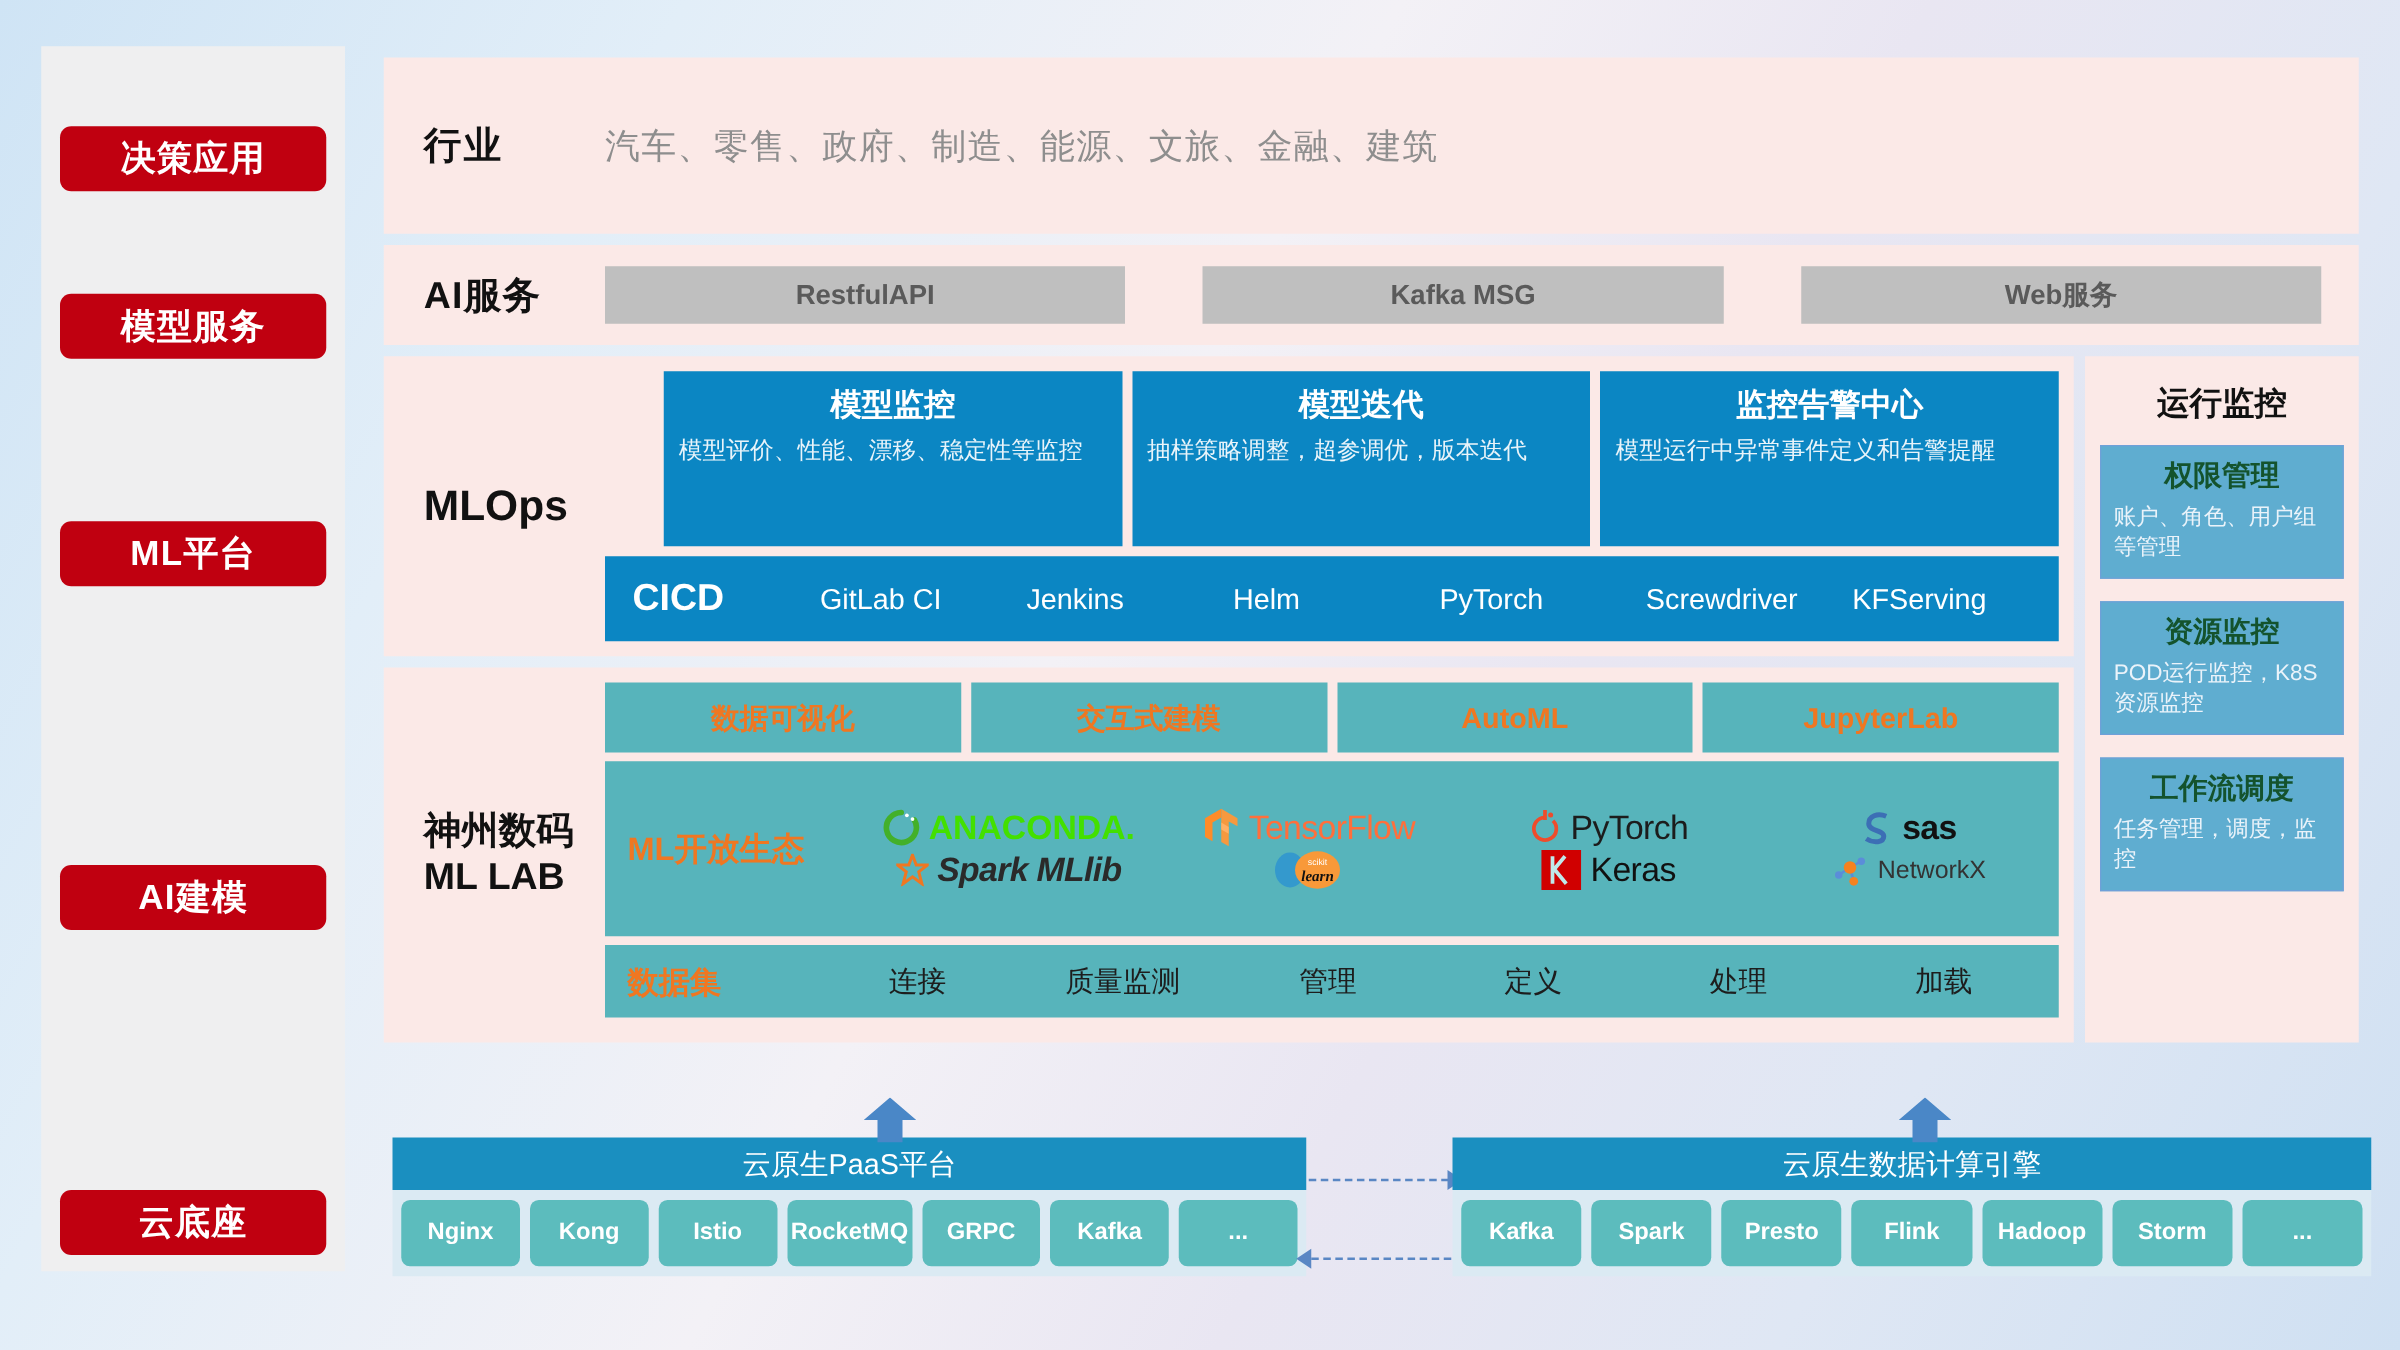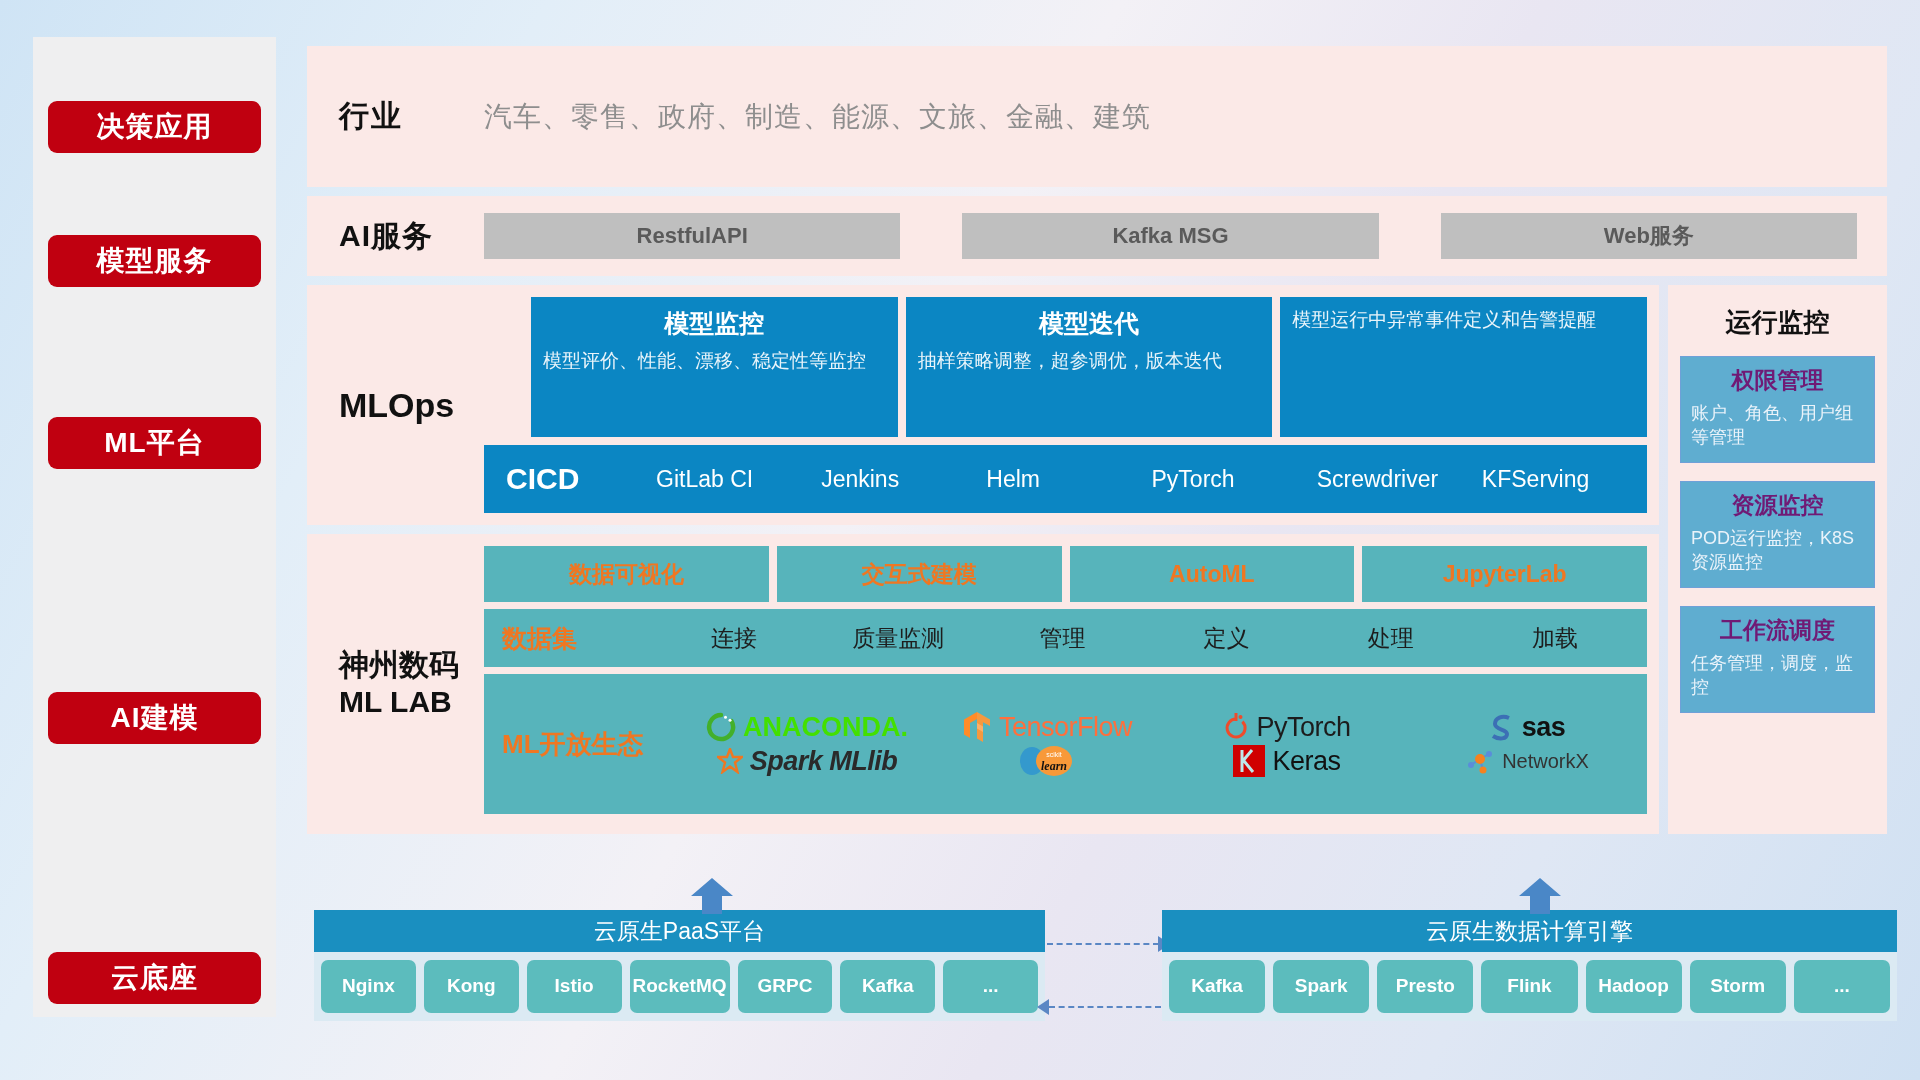--- a/index.html
+++ b/index.html
@@ -142,21 +142,21 @@
   
   #monitor-title {
     text-align: center; font-size: 26px; font-weight: bold; color: #111;
     margin: 10px 0 16px;
   }
   .monitor-card {
     background: #5fadd0; border: 1px solid #6fa0d8; margin-bottom: 18px;
     padding: 8px 10px 12px;
   }
   .monitor-card h5 {
-    font-size: 23px; font-weight: bold; color: #701a75; text-align: center;
+    font-size: 23px; font-weight: bold; color: #14532d; text-align: center;
     margin-bottom: 6px;
     font-family: Liberation Serif, serif;
   }
   .monitor-card p { font-size: 18px; line-height: 1.33; color: #eaf3fa; }
 
   
   #bottom { position: absolute; left: 307px; top: 890px; width: 1590px; height: 150px; }
   .cloud-group { position: absolute; top: 20px; }
   #cloud-paas { left: 7px; width: 731px; }
   #cloud-engine { left: 855px; width: 735px; }
@@ -237,20 +237,21 @@
           <div id="mlops-cards">
             <div class="mlops-card">
               <h4>模型监控</h4>
               <p>模型评价、性能、漂移、稳定性等监控</p>
             </div>
             <div class="mlops-card">
               <h4>模型迭代</h4>
               <p>抽样策略调整，超参调优，版本迭代</p>
             </div>
             <div class="mlops-card">
+              <h4>监控告警中心</h4>
               <p>模型运行中异常事件定义和告警提醒</p>
             </div>
           </div>
           <div id="cicd-bar">
             <div id="cicd-title">CICD</div>
             <div id="cicd-items">
               <div class="cicd-item">GitLab CI</div>
               <div class="cicd-item">Jenkins</div>
               <div class="cicd-item">Helm</div>
               <div class="cicd-item">PyTorch</div>
@@ -266,107 +267,107 @@
           <span id="ml-lab-text">神州数码<br>ML LAB</span>
         </div>
         <div id="modeling-right">
           <div id="tool-tabs">
             <div class="tool-tab">数据可视化</div>
             <div class="tool-tab">交互式建模</div>
             <div class="tool-tab">AutoML</div>
             <div class="tool-tab">JupyterLab</div>
           </div>
 
+          <div id="eco-box">
+            <div id="eco-title">ML开放生态</div>
+            <div id="eco-logos">
+
+              <div class="logo">
+                <svg width="30" height="30" viewBox="0 0 40 40">
+                  <path d="M20 4a16 16 0 1 0 14 8" fill="none" stroke="#43b02a" stroke-width="6" stroke-linecap="round"></path>
+                  <circle cx="26" cy="7" r="2" fill="#fff"></circle>
+                    <circle cx="32" cy="11" r="2" fill="#fff"></circle>
+                </svg>
+                <span class="logo-text" style="color:#43e000;font-weight:bold;letter-spacing:0;">ANACONDA.</span>
+              </div>
+
+              <div class="logo">
+                <svg width="30" height="32" viewBox="0 0 30 32">
+                  <polygon points="15,1 28,8.5 28,15 21,11.2 21,31 15,27.5" fill="#f6993f"></polygon>
+                  <polygon points="15,1 2,8.5 2,23.5 8,27 8,12 15,8" fill="#ff8c28"></polygon>
+                  <polygon points="15,12 21,15.5 21,21 15,17.5" fill="#ffb066"></polygon>
+                </svg>
+                <span class="logo-text" style="color:#ff6f3c;">TensorFlow</span>
+              </div>
+
+              <div class="logo">
+                <svg width="26" height="30" viewBox="0 0 26 30">
+                  <path d="M13 7a9 9 0 1 0 6.4 2.6" fill="none" stroke="#ee4c2c" stroke-width="3"></path>
+                  <circle cx="17.5" cy="5" r="2" fill="#ee4c2c"></circle>
+                  <line x1="13" y1="1" x2="13" y2="9" stroke="#ee4c2c" stroke-width="3"></line>
+                </svg>
+                <span class="logo-text" style="color:#1c1c1c;">PyTorch</span>
+              </div>
+
+              <div class="logo">
+                <svg width="26" height="28" viewBox="0 0 26 28">
+                  <path d="M20 5c-7-3-14 0-14 6s12 5 12 10-8 6-14 2" fill="none" stroke="#3c6fb5" stroke-width="4"></path>
+                </svg>
+                <span class="logo-text" style="color:#111;font-weight:bold;">sas</span>
+              </div>
+
+              <div class="logo">
+                <svg width="26" height="26" viewBox="0 0 26 26">
+                  <polygon points="13,1 16,9 25,9 18,14.5 20.5,24 13,18.5 5.5,24 8,14.5 1,9 10,9" fill="none" stroke="#ef7722" stroke-width="2.4"></polygon>
+                </svg>
+                <span class="logo-text" style="color:#2a2a2a;font-style:italic;font-weight:bold;">Spark MLlib</span>
+              </div>
+
+              <div class="logo">
+                <svg width="58" height="34" viewBox="0 0 58 34">
+                  <ellipse cx="14" cy="17" rx="12" ry="14" fill="#3499cd"></ellipse>
+                  <ellipse cx="36" cy="17" rx="18" ry="15" fill="#f89939"></ellipse>
+                  <text x="36" y="13" font-size="7" fill="#fff" text-anchor="middle" font-family="Liberation Sans, sans-serif">scikit</text>
+                  <text x="36" y="26" font-size="12" fill="#111" text-anchor="middle" font-style="italic" font-weight="bold" font-family="Liberation Serif, serif">learn</text>
+                </svg>
+              </div>
+
+              <div class="logo">
+                <svg width="32" height="32" viewBox="0 0 32 32">
+                  <rect width="32" height="32" fill="#d00000"></rect>
+                  <path d="M9 5v22M9 17l10-12M11 16l9 11" stroke="#bfe8ea" stroke-width="3" fill="none"></path>
+                </svg>
+                <span class="logo-text" style="color:#111;">Keras</span>
+              </div>
+
+              <div class="logo">
+                <svg width="30" height="28" viewBox="0 0 30 28">
+                  <line x1="6" y1="18" x2="15" y2="12" stroke="#5b8dd9" stroke-width="2"></line>
+                  <line x1="15" y1="12" x2="24" y2="7" stroke="#5b8dd9" stroke-width="2"></line>
+                  <line x1="15" y1="12" x2="18" y2="23" stroke="#5b8dd9" stroke-width="2"></line>
+                  <circle cx="15" cy="12" r="5" fill="#f5821f"></circle>
+                  <circle cx="6" cy="18" r="3" fill="#5b8dd9"></circle>
+                  <circle cx="24" cy="7" r="3" fill="#5b8dd9"></circle>
+                  <circle cx="18" cy="23" r="3.5" fill="#f5821f"></circle>
+                </svg>
+                <span style="font-size:20px;color:#333;line-height:1;">NetworkX</span>
+              </div>
+
+            </div>
+          </div>
+
           <div id="dataset-bar">
             <div id="dataset-title">数据集</div>
             <div id="dataset-items">
               <div class="dataset-item">连接</div>
               <div class="dataset-item">质量监测</div>
               <div class="dataset-item">管理</div>
               <div class="dataset-item">定义</div>
               <div class="dataset-item">处理</div>
               <div class="dataset-item">加载</div>
-            </div>
-          </div>
-
-          <div id="eco-box">
-            <div id="eco-title">ML开放生态</div>
-            <div id="eco-logos">
-
-              <div class="logo">
-                <svg width="30" height="30" viewBox="0 0 40 40">
-                  <path d="M20 4a16 16 0 1 0 14 8" fill="none" stroke="#43b02a" stroke-width="6" stroke-linecap="round"></path>
-                  <circle cx="26" cy="7" r="2" fill="#fff"></circle>
-                    <circle cx="32" cy="11" r="2" fill="#fff"></circle>
-                </svg>
-                <span class="logo-text" style="color:#43e000;font-weight:bold;letter-spacing:0;">ANACONDA.</span>
-              </div>
-
-              <div class="logo">
-                <svg width="30" height="32" viewBox="0 0 30 32">
-                  <polygon points="15,1 28,8.5 28,15 21,11.2 21,31 15,27.5" fill="#f6993f"></polygon>
-                  <polygon points="15,1 2,8.5 2,23.5 8,27 8,12 15,8" fill="#ff8c28"></polygon>
-                  <polygon points="15,12 21,15.5 21,21 15,17.5" fill="#ffb066"></polygon>
-                </svg>
-                <span class="logo-text" style="color:#ff6f3c;">TensorFlow</span>
-              </div>
-
-              <div class="logo">
-                <svg width="26" height="30" viewBox="0 0 26 30">
-                  <path d="M13 7a9 9 0 1 0 6.4 2.6" fill="none" stroke="#ee4c2c" stroke-width="3"></path>
-                  <circle cx="17.5" cy="5" r="2" fill="#ee4c2c"></circle>
-                  <line x1="13" y1="1" x2="13" y2="9" stroke="#ee4c2c" stroke-width="3"></line>
-                </svg>
-                <span class="logo-text" style="color:#1c1c1c;">PyTorch</span>
-              </div>
-
-              <div class="logo">
-                <svg width="26" height="28" viewBox="0 0 26 28">
-                  <path d="M20 5c-7-3-14 0-14 6s12 5 12 10-8 6-14 2" fill="none" stroke="#3c6fb5" stroke-width="4"></path>
-                </svg>
-                <span class="logo-text" style="color:#111;font-weight:bold;">sas</span>
-              </div>
-
-              <div class="logo">
-                <svg width="26" height="26" viewBox="0 0 26 26">
-                  <polygon points="13,1 16,9 25,9 18,14.5 20.5,24 13,18.5 5.5,24 8,14.5 1,9 10,9" fill="none" stroke="#ef7722" stroke-width="2.4"></polygon>
-                </svg>
-                <span class="logo-text" style="color:#2a2a2a;font-style:italic;font-weight:bold;">Spark MLlib</span>
-              </div>
-
-              <div class="logo">
-                <svg width="58" height="34" viewBox="0 0 58 34">
-                  <ellipse cx="14" cy="17" rx="12" ry="14" fill="#3499cd"></ellipse>
-                  <ellipse cx="36" cy="17" rx="18" ry="15" fill="#f89939"></ellipse>
-                  <text x="36" y="13" font-size="7" fill="#fff" text-anchor="middle" font-family="Liberation Sans, sans-serif">scikit</text>
-                  <text x="36" y="26" font-size="12" fill="#111" text-anchor="middle" font-style="italic" font-weight="bold" font-family="Liberation Serif, serif">learn</text>
-                </svg>
-              </div>
-
-              <div class="logo">
-                <svg width="32" height="32" viewBox="0 0 32 32">
-                  <rect width="32" height="32" fill="#d00000"></rect>
-                  <path d="M9 5v22M9 17l10-12M11 16l9 11" stroke="#bfe8ea" stroke-width="3" fill="none"></path>
-                </svg>
-                <span class="logo-text" style="color:#111;">Keras</span>
-              </div>
-
-              <div class="logo">
-                <svg width="30" height="28" viewBox="0 0 30 28">
-                  <line x1="6" y1="18" x2="15" y2="12" stroke="#5b8dd9" stroke-width="2"></line>
-                  <line x1="15" y1="12" x2="24" y2="7" stroke="#5b8dd9" stroke-width="2"></line>
-                  <line x1="15" y1="12" x2="18" y2="23" stroke="#5b8dd9" stroke-width="2"></line>
-                  <circle cx="15" cy="12" r="5" fill="#f5821f"></circle>
-                  <circle cx="6" cy="18" r="3" fill="#5b8dd9"></circle>
-                  <circle cx="24" cy="7" r="3" fill="#5b8dd9"></circle>
-                  <circle cx="18" cy="23" r="3.5" fill="#f5821f"></circle>
-                </svg>
-                <span style="font-size:20px;color:#333;line-height:1;">NetworkX</span>
-              </div>
-
             </div>
           </div>
         </div>
       </div>
     </div>
 
     <div id="right-col">
       <div id="monitor-title">运行监控</div>
       <div class="monitor-card">
         <h5>权限管理</h5>

